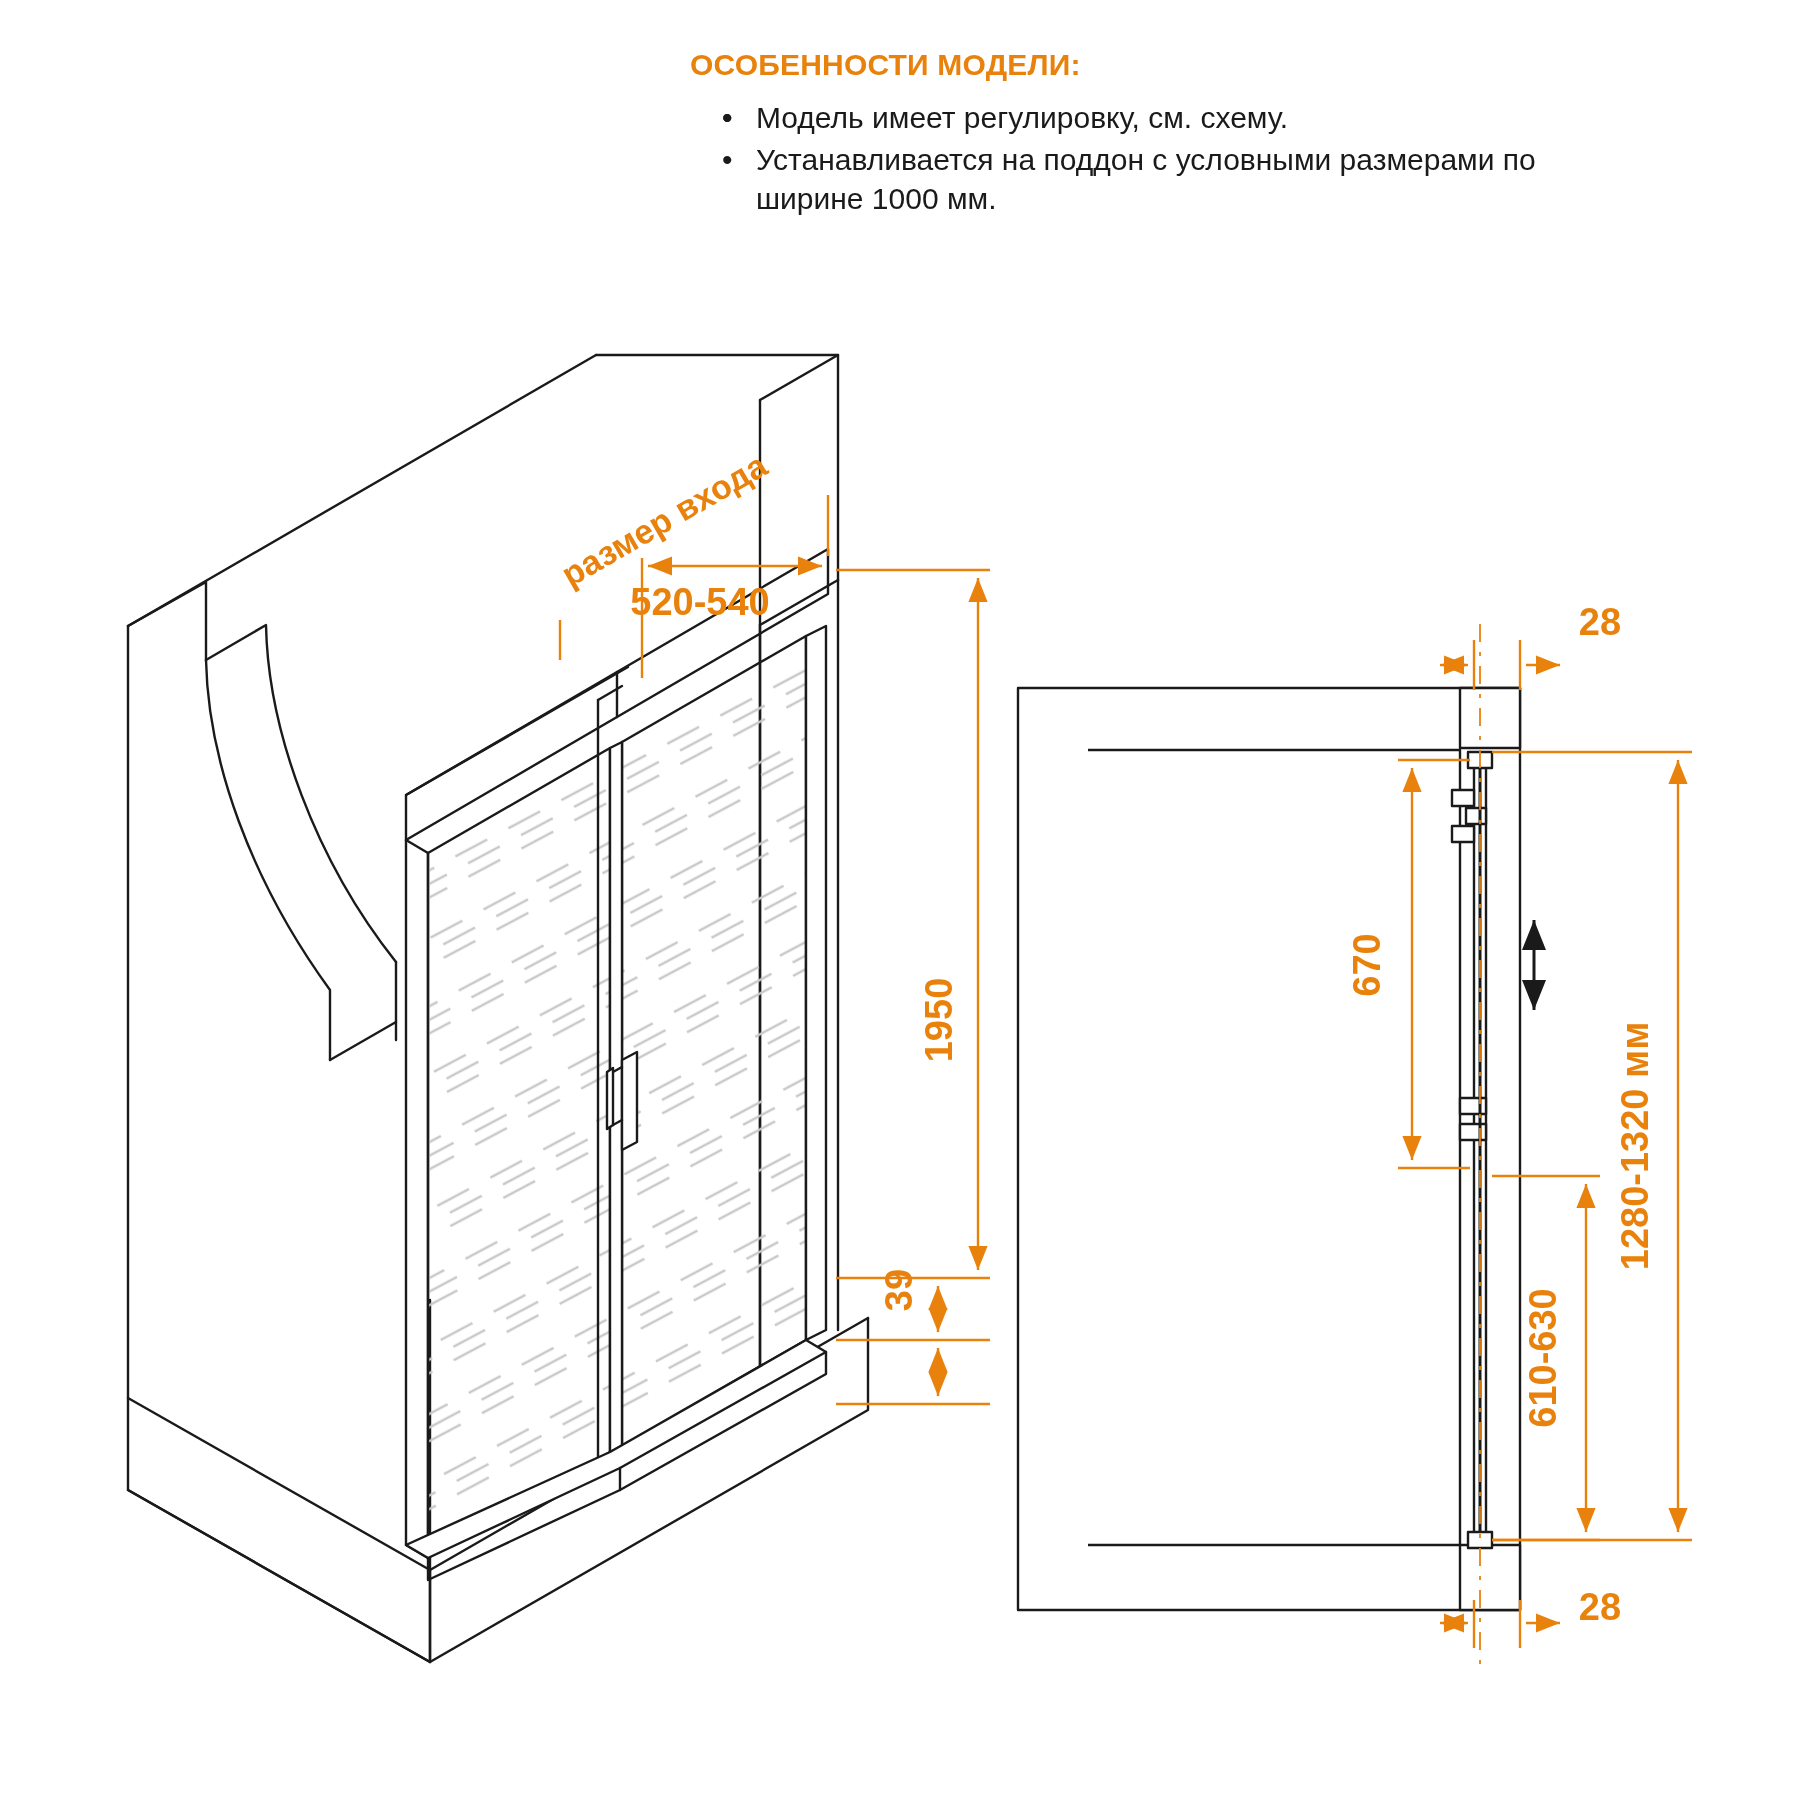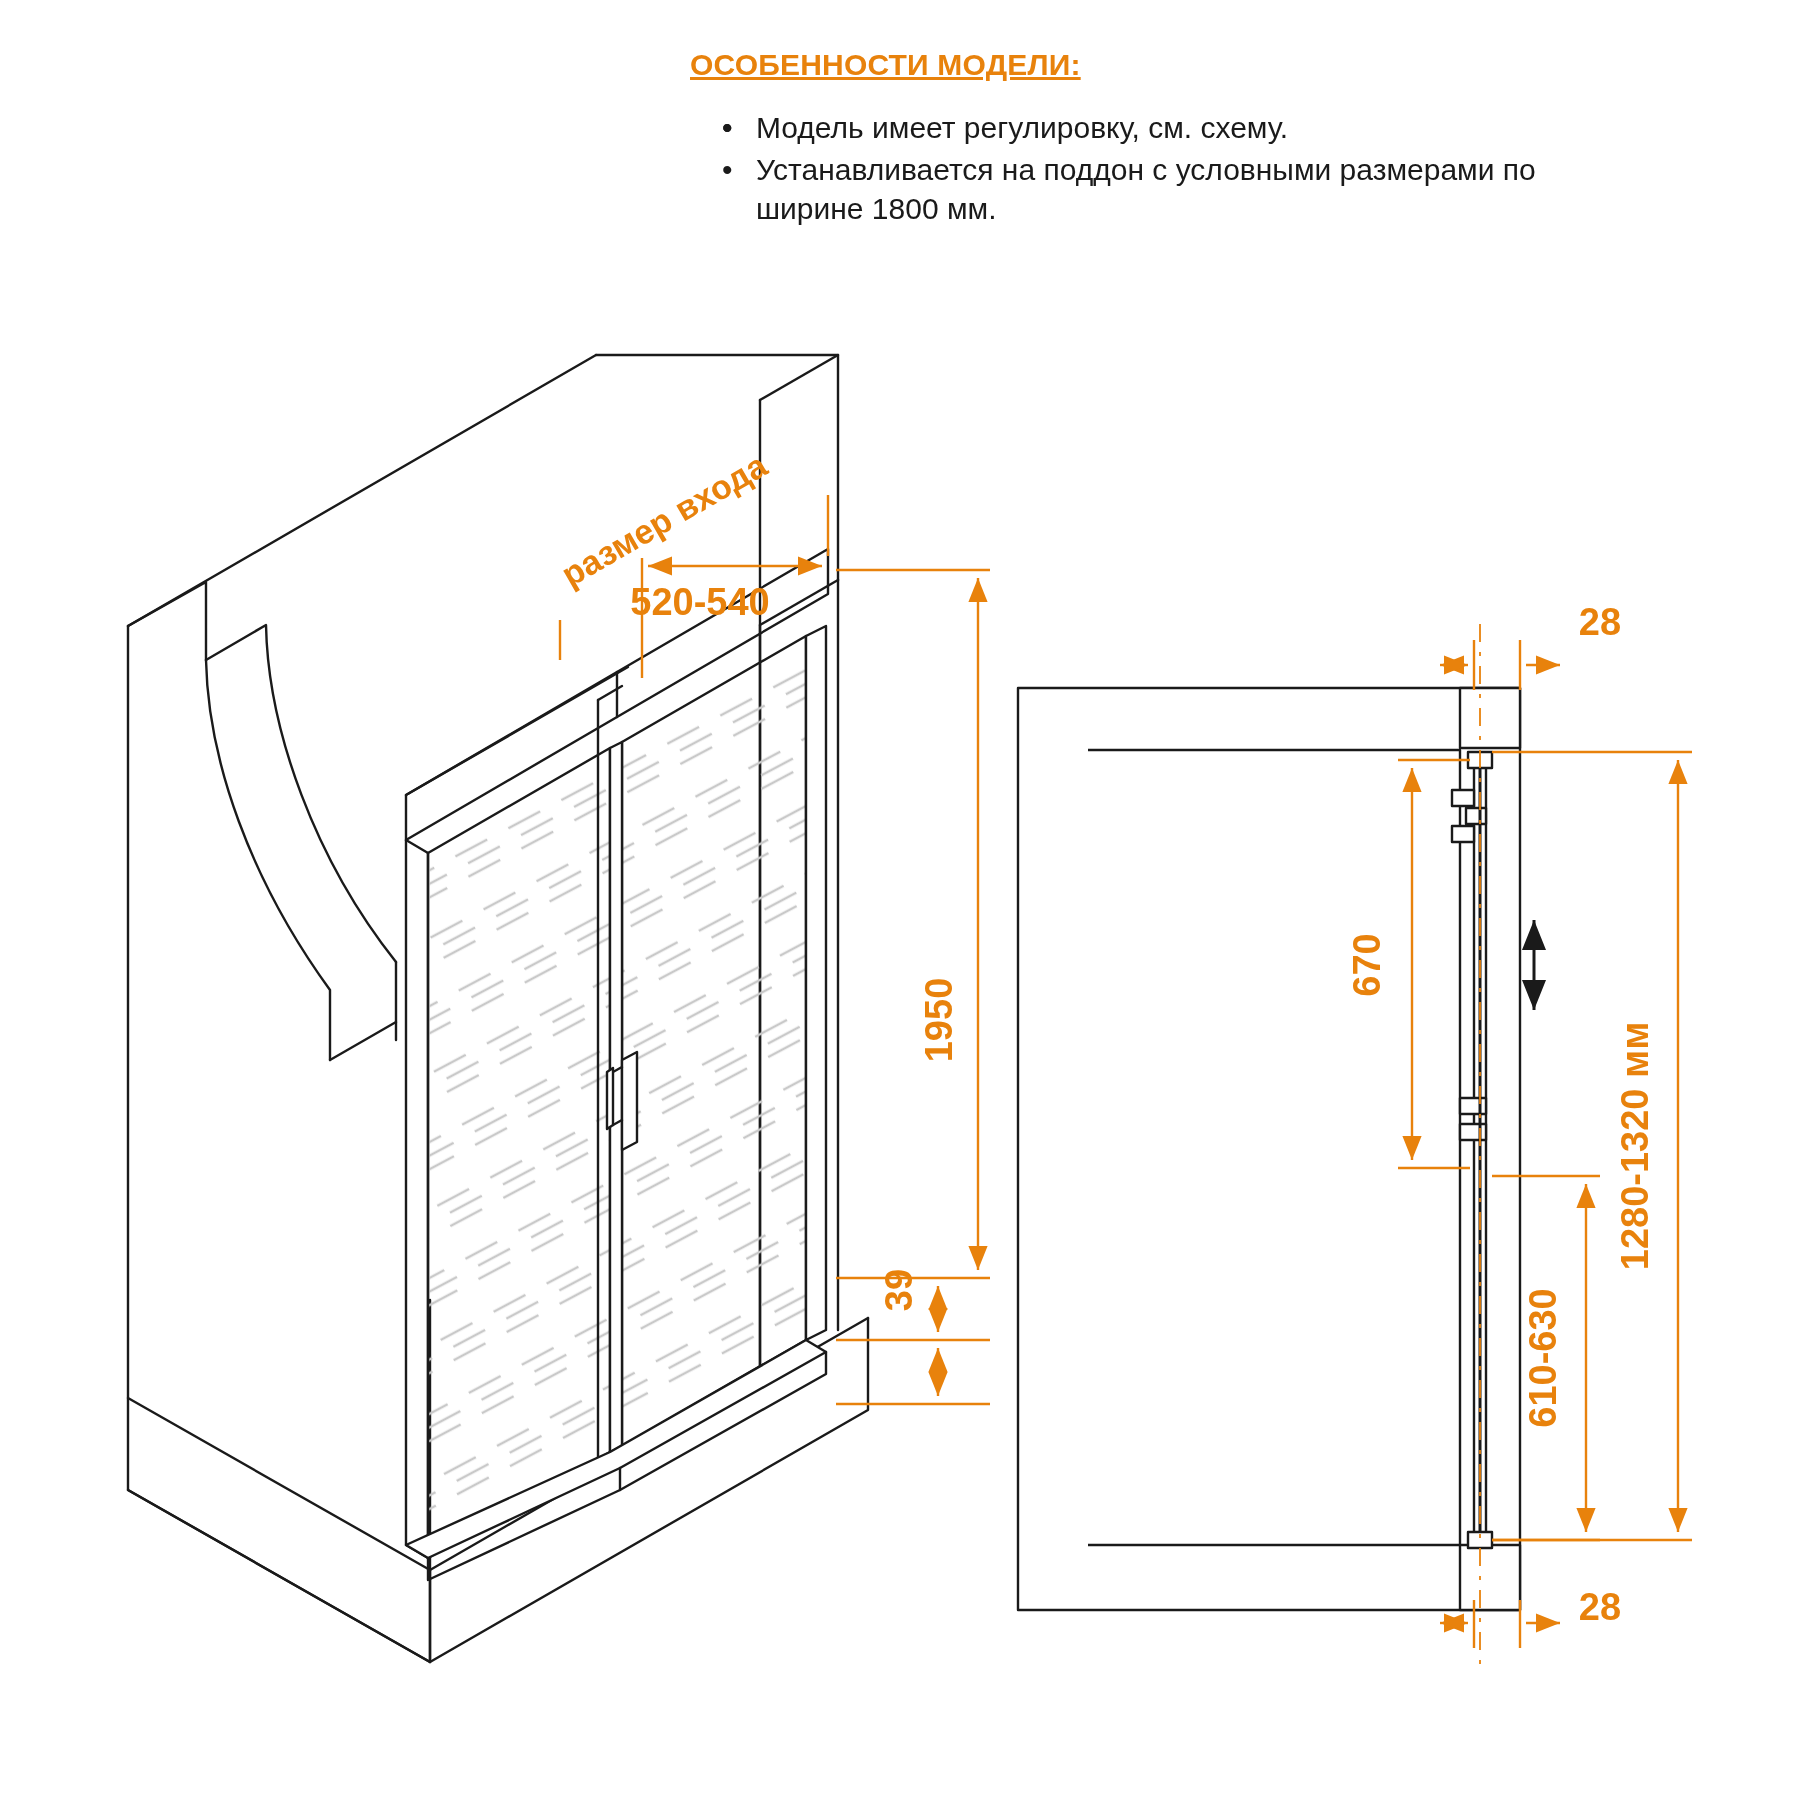--- a/index.html
+++ b/index.html
@@ -14,22 +14,21 @@
   .stage{position:absolute;left:0;top:0;width:1800px;height:1800px;}
   svg.diagram{position:absolute;left:0;top:0;width:1800px;height:1800px;}
 
   
   .features{
     position:absolute;
     left:690px;top:48px;width:920px;
   }
   .features-title{
     font-size:30px;font-weight:bold;color:#e8820c;letter-spacing:.2px;
-    margin:0 0 26px 0;
-    text-decoration:underline;
+    margin:0 0 16px 0;
   }
   .features ul{
     margin:0;padding:0 0 0 66px;list-style:none;
   }
   .features li{
     position:relative;
     font-size:30px;line-height:1.30;color:#1a1a1a;
     margin-bottom:3px;
   }
   .features li .bullet{
@@ -51,21 +50,21 @@
     <ul>
       <li>
         <span class="bullet">•</span>
       </li>
       <li>
         <span class="bullet">•</span>
         <span>Модель имеет регулировку, см. схему.</span>
       </li>
       <li>
         <span class="bullet">•</span>
-        <span>Устанавливается на поддон с условными размерами по ширине 1800 мм.</span>
+        <span>Устанавливается на поддон с условными размерами по ширине 1000 мм.</span>
       </li>
     </ul>
   </div>
 
   <svg class="diagram" viewBox="0 0 1800 1800">
     <defs>
       <marker id="arrOr" markerWidth="12" markerHeight="12" refX="10" refY="4" orient="auto">
         <path d="M0,0 L10,4 L0,8 z" fill="#e8820c"></path>
       </marker>
       <marker id="arrOrStart" markerWidth="12" markerHeight="12" refX="0" refY="4" orient="auto">

